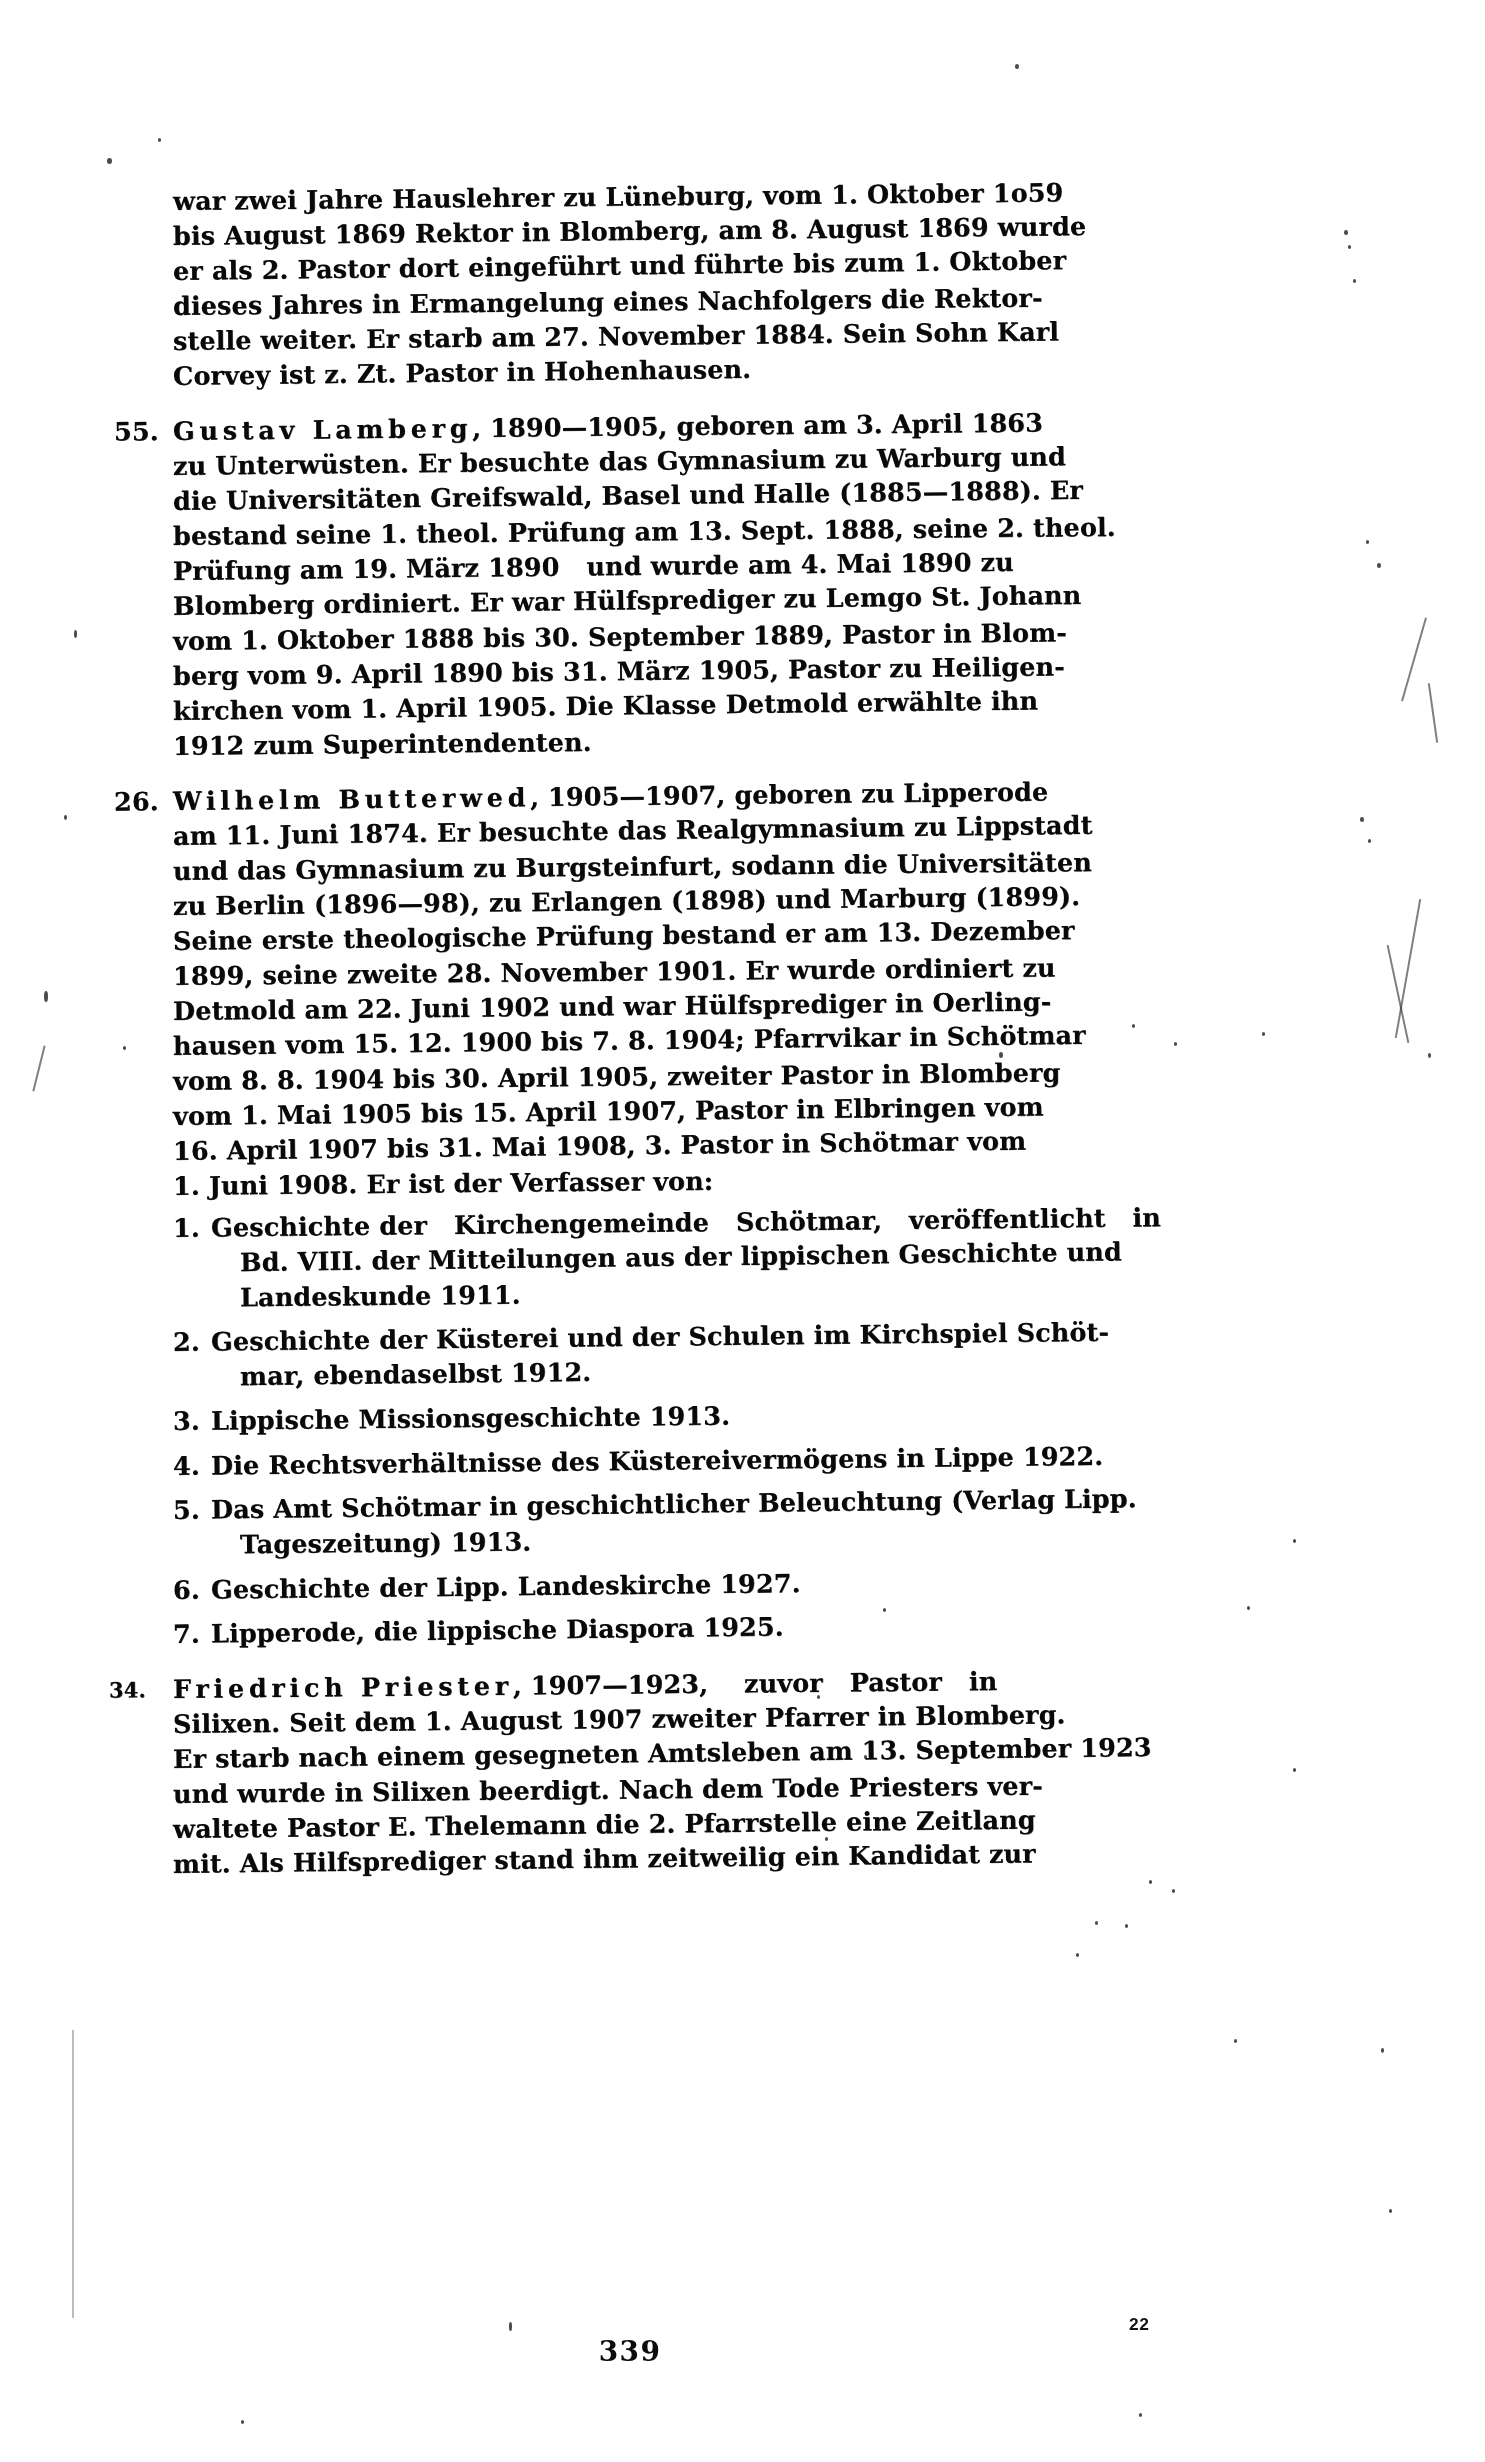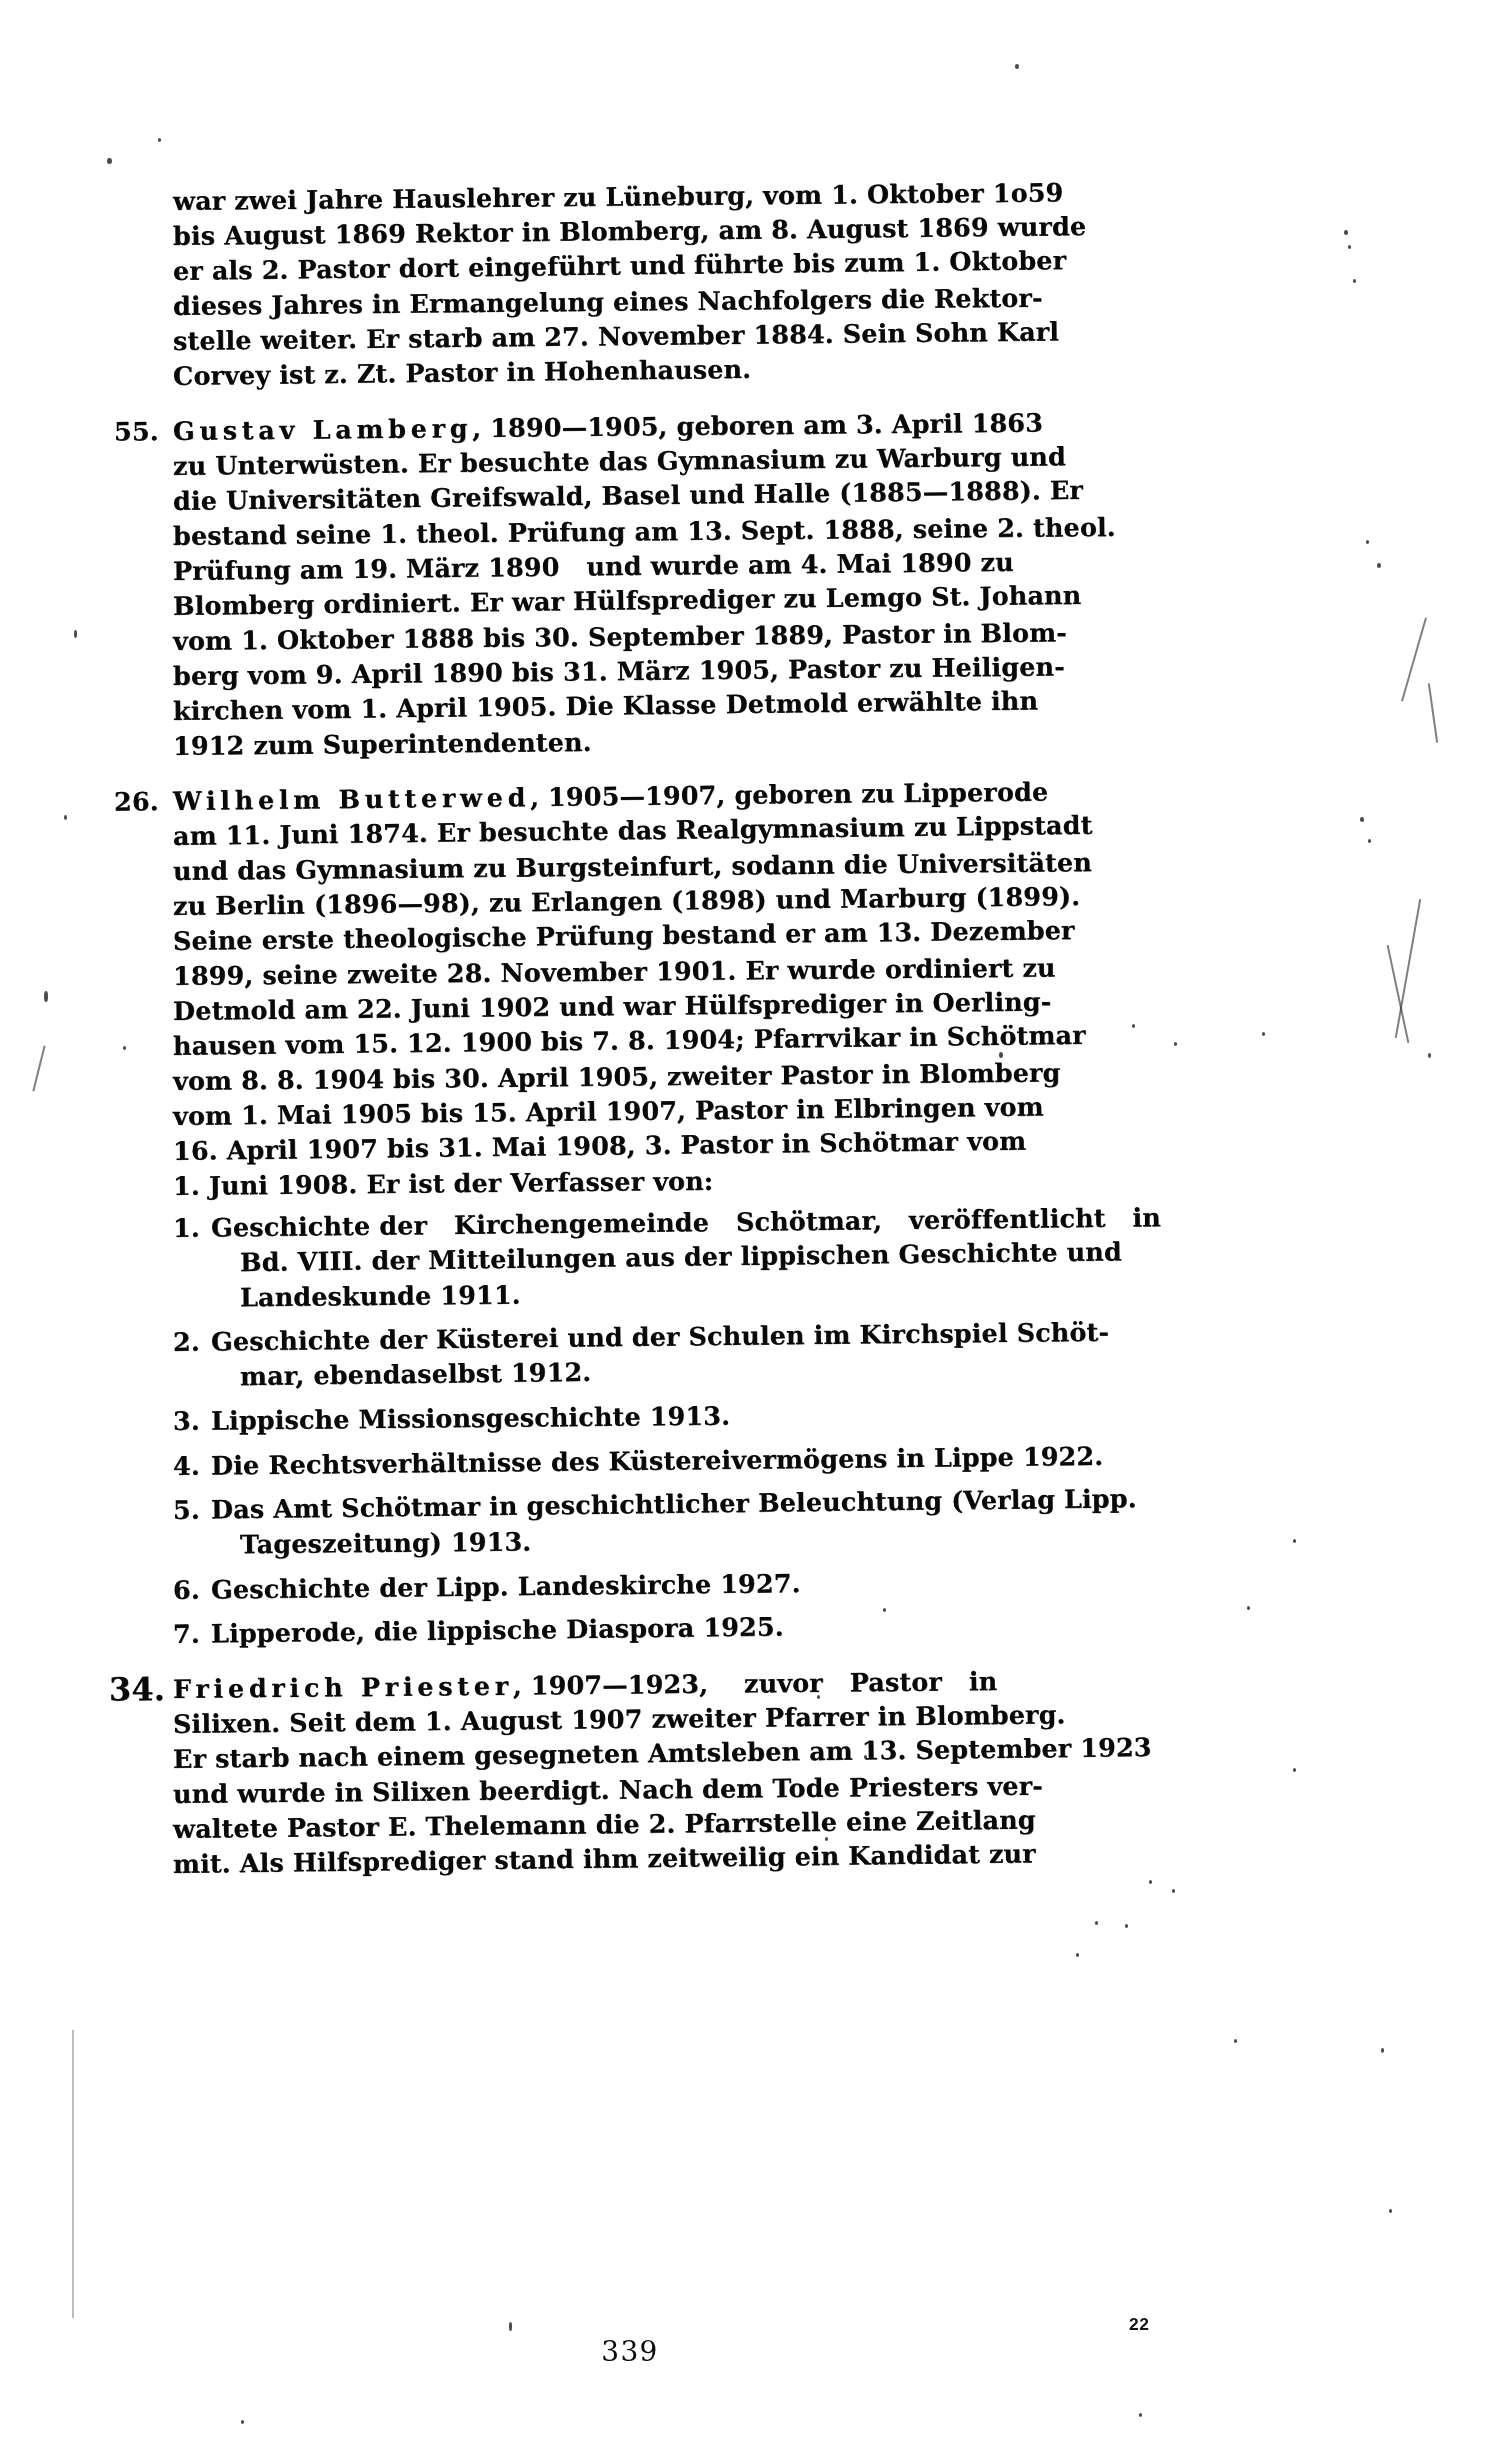--- a/index.html
+++ b/index.html
@@ -67,21 +67,21 @@
 
   .num {
     position: absolute;
     left: -59px;
     font-family: "DejaVu Serif", serif;
     font-weight: 700;
     font-size: 25.5px;
     line-height: 35px;
     color: #090909;
   }
-  .num.small { left: -64px; font-size: 32px; }
+  .num.small { left: -64px; font-size: 21px; }
 
   
   .headword {
     letter-spacing: 4.7px;
     font-weight: 700;
   }
 
   
   .entry .line { padding-left: 0; }
   .entry .line.ind { padding-left: 0; }
@@ -96,21 +96,21 @@
   .publist .pline.cont { padding-left: 67px; }
 
   
   #folio {
     position: absolute;
     left: 0;
     top: 2335px;
     width: 1260px;
     text-align: center;
     font-family: "DejaVu Serif", serif;
-    font-weight: 400;
+    font-weight: 700;
     font-size: 28px;
     color: #0b0b0b;
     letter-spacing: 1.3px;
   }
 
   
   #signature {
     position: absolute;
     left: 1129px;
     top: 2314px;

